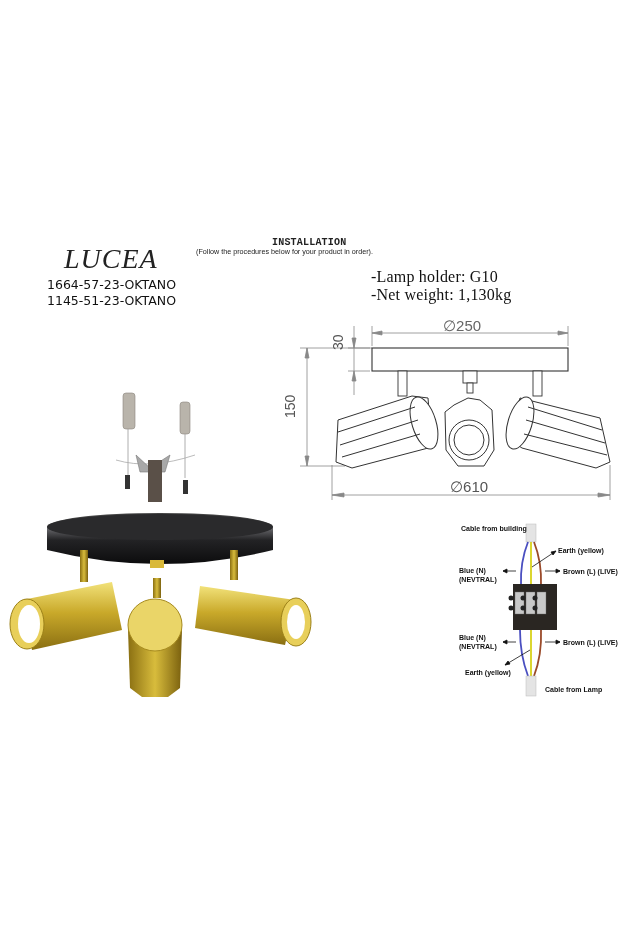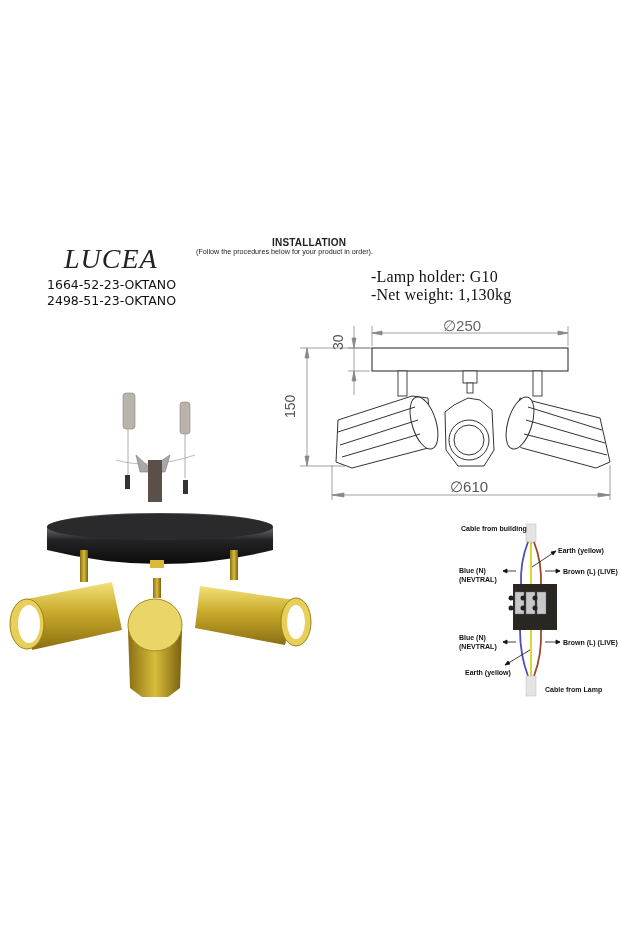--- a/index.html
+++ b/index.html
@@ -1,31 +1,31 @@
 <!DOCTYPE html>
 <html><head>
 <meta charset="utf-8">
 <style>
   html,body{margin:0;padding:0;background:#ffffff;}
   body{width:621px;height:931px;position:relative;overflow:hidden;font-family:"Liberation Sans",sans-serif;color:#111;}
   .abs{position:absolute;}
   .brand{left:64px;top:243px;font-family:Liberation Serif, serif;font-style:italic;font-size:28px;letter-spacing:1px;color:#222;}
   .code{font-family:"DejaVu Sans",sans-serif;font-size:12.5px;color:#111;left:47px;}
-  .inst-title{left:272px;top:237px;font-size:10px;font-weight:bold;color:#222;letter-spacing:0.2px;}
+  .inst-title{left:272px;top:237px;font-size:10px;font-weight:bold;color:#222;letter-spacing:0.2px;font-family:Liberation Mono, monospace;}
   .inst-sub{left:196px;top:247px;font-size:7.2px;color:#222;}
   .spec{left:371px;font-family:Liberation Serif, serif;font-size:16px;color:#111;letter-spacing:0.2px;}
   .wl{font-size:7px;font-weight:bold;color:#111;line-height:9px;}
   svg{position:absolute;overflow:visible;}
 </style>
 </head>
 <body>
 
 <div class="abs brand">LUCEA</div>
-<div class="abs code" style="top:277px">1664-52-23-OKTANO</div>
-<div class="abs code" style="top:293px">2498-51-23-OKTANO</div>
+<div class="abs code" style="top:277px">1664-57-23-OKTANO</div>
+<div class="abs code" style="top:293px">1145-51-23-OKTANO</div>
 
 <div class="abs inst-title">INSTALLATION</div>
 <div class="abs inst-sub">(Follow the procedures below for your product in order).</div>
 
 <div class="abs spec" style="top:268px">-Lamp holder: G10</div>
 <div class="abs spec" style="top:286px">-Net weight: 1,130kg</div>
 
 <svg width="621" height="931" style="left:0;top:0;pointer-events:none">
   <g stroke="#888" stroke-width="0.8" fill="none">
 

